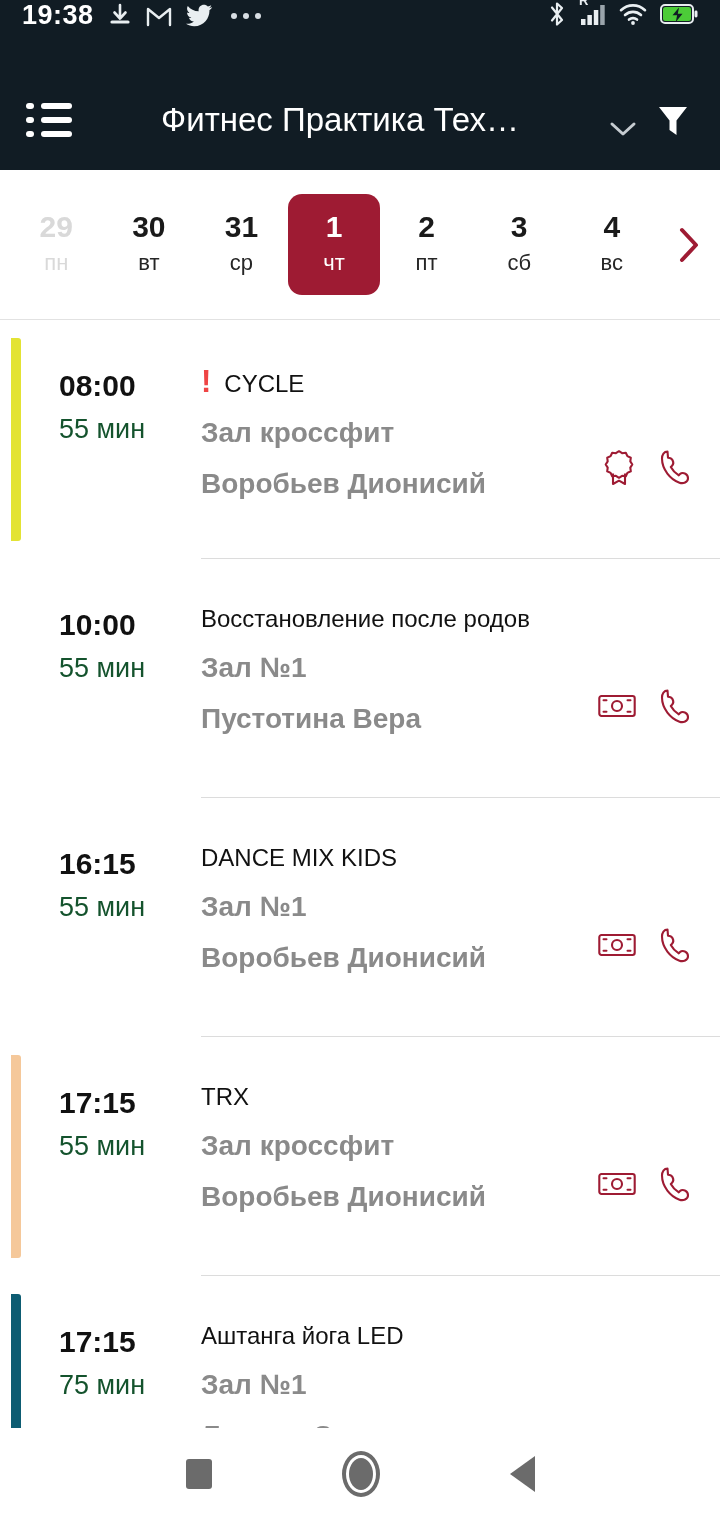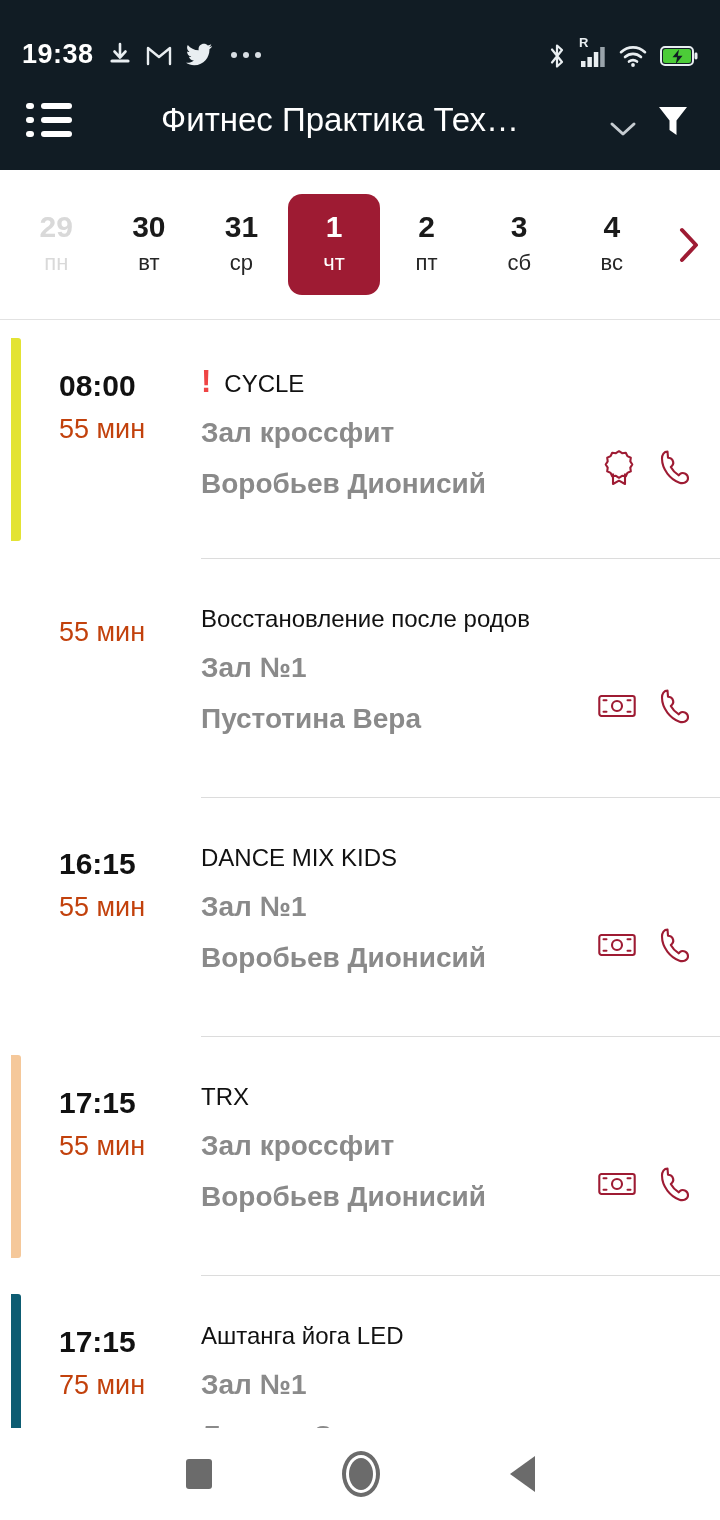--- a/index.html
+++ b/index.html
@@ -7,21 +7,21 @@
     width:720px; height:1520px;
     background:#ffffff;
     font-family:"Liberation Sans", sans-serif;
     overflow:hidden;
   }
   #screen { position:relative; width:720px; height:1520px; background:#ffffff; }
 
   
   .statusbar{
     height:70px; background:#111c24; color:#e9eef1;
-    display:flex; align-items:flex-end; padding:0 22px;
+    display:flex; align-items:flex-start; padding:0 22px;
   }
   .sb-left{ display:flex; align-items:center; gap:14px; }
   .sb-time{ font-size:27px; font-weight:700; letter-spacing:.5px; color:#ffffff; }
   .sb-right{ margin-left:auto; display:flex; align-items:center; gap:13px; }
   .sb-ic{ display:block; }
   .dots{ display:flex; gap:6px; align-items:center; margin-left:4px; }
   .dots i{ width:6px; height:6px; border-radius:50%; background:#d8dee3; display:block; }
 
   
   .appbar{
@@ -59,21 +59,21 @@
   .day.sel{ background:#9e1b33; }
   .day.sel .num, .day.sel .wd{ color:#ffffff; }
   .next-arrow{ width:62px; display:flex; align-items:center; justify-content:center; }
 
   
   .list{ position:absolute; top:320px; left:0; right:0; bottom:92px; overflow:hidden; background:#fff; }
   .row{ position:relative; display:flex; min-height:239px; background:#fff;margin-left:11px; }
   .accent{ position:absolute; left:0; top:18px; bottom:18px; width:10px; border-radius:0 3px 3px 0; }
   .timecol{ width:190px; flex:0 0 190px; padding:48px 0 0 48px; }
   .timecol .t{ font-size:30px; font-weight:700; color:#111111; line-height:1.2; }
-  .timecol .d{ font-size:27px; color:#c2410c; margin-top:10px; }
+  .timecol .d{ font-size:27px; color:#14532d; margin-top:10px; }
   .info{ flex:1; padding:46px 24px 0 0; position:relative; }
   .titleline{ display:flex; align-items:baseline; gap:13px; }
   .excl{ color:#ef4444; font-size:31px; font-weight:700; line-height:1; }
   .cname{ font-size:24px; color:#111111; font-weight:400; line-height:1.15; }
   .sub{ font-size:28px; color:#8a8a8a; margin-top:19px;font-weight:bold; }
   .actions{ position:absolute; right:28px; top:128px; display:flex; align-items:center; gap:22px; }
   .sep{ position:absolute; left:190px; right:0; bottom:0; height:1px; background:#dcdcdc; }
 
   
   .navbar{
@@ -224,20 +224,21 @@
             </svg>
             <svg width="34" height="38" viewBox="0 0 34 38">
               <path d="M9.5 3.5 C6 3.5 4 6.6 4 10.5 c0 11 8.5 21 17.5 24.2 3.6 1.3 8.5-.4 8.5-4.4 0-2-.6-3.6-2.6-4.6-2-1-4-1-5.4.4l-1.2 1.2 c-3.5-2.2-6.2-5-8-8.4l1.3-1.2 c1.5-1.4 1.5-3.4.5-5.4-1-2-2.7-2.6-4.6-2.6z" fill="none" stroke="#9e1b33" stroke-width="2.1" stroke-linejoin="round"></path>
             </svg>
           </div>
         </div>
         <div class="sep"></div>
       </div>
       <div class="row">
         <div class="timecol">
+          <div class="t">10:00</div>
           <div class="d">55 мин</div>
         </div>
         <div class="info">
           <div class="titleline">
             <span class="cname">Восстановление после родов</span>
           </div>
           <div class="sub">Зал №1</div>
           <div class="sub">Пустотина Вера</div>
           <div class="actions">
             <svg width="38" height="26" viewBox="0 0 38 26">

